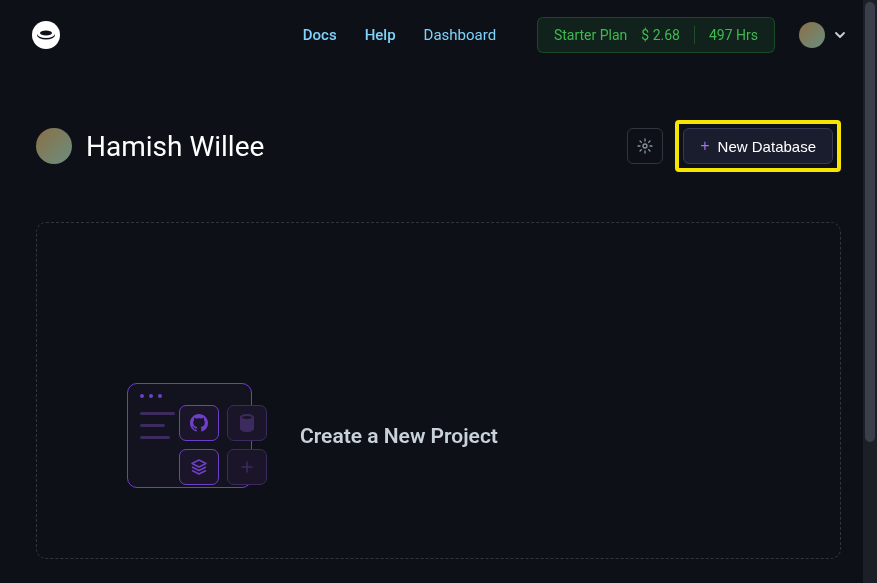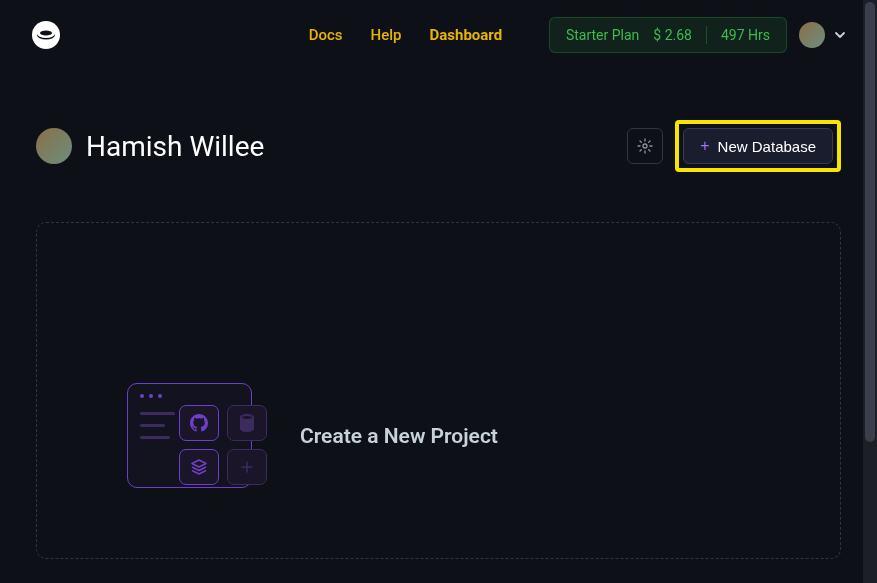--- a/index.html
+++ b/index.html
@@ -29,32 +29,32 @@
       display: flex;
       align-items: center;
       justify-content: center;
     }
     .nav-center {
       display: flex;
       gap: 28px;
       margin-left: 200px;
     }
     .nav-link {
-      color: #eab308;
+      color: #7dd3fc;
       font-size: 15px;
       font-weight: 500;
       cursor: pointer;
     }
     .nav-link.active {
-      font-weight: 700;
+      font-weight: 400;
     }
     .header-right {
       display: flex;
       align-items: center;
-      gap: 12px;
+      gap: 24px;
     }
     .plan-box {
       display: flex;
       align-items: center;
       gap: 14px;
       background: rgba(35, 134, 54, 0.15);
       border: 1px solid rgba(35, 134, 54, 0.4);
       border-radius: 6px;
       padding: 8px 16px;
       color: #3fb950;

